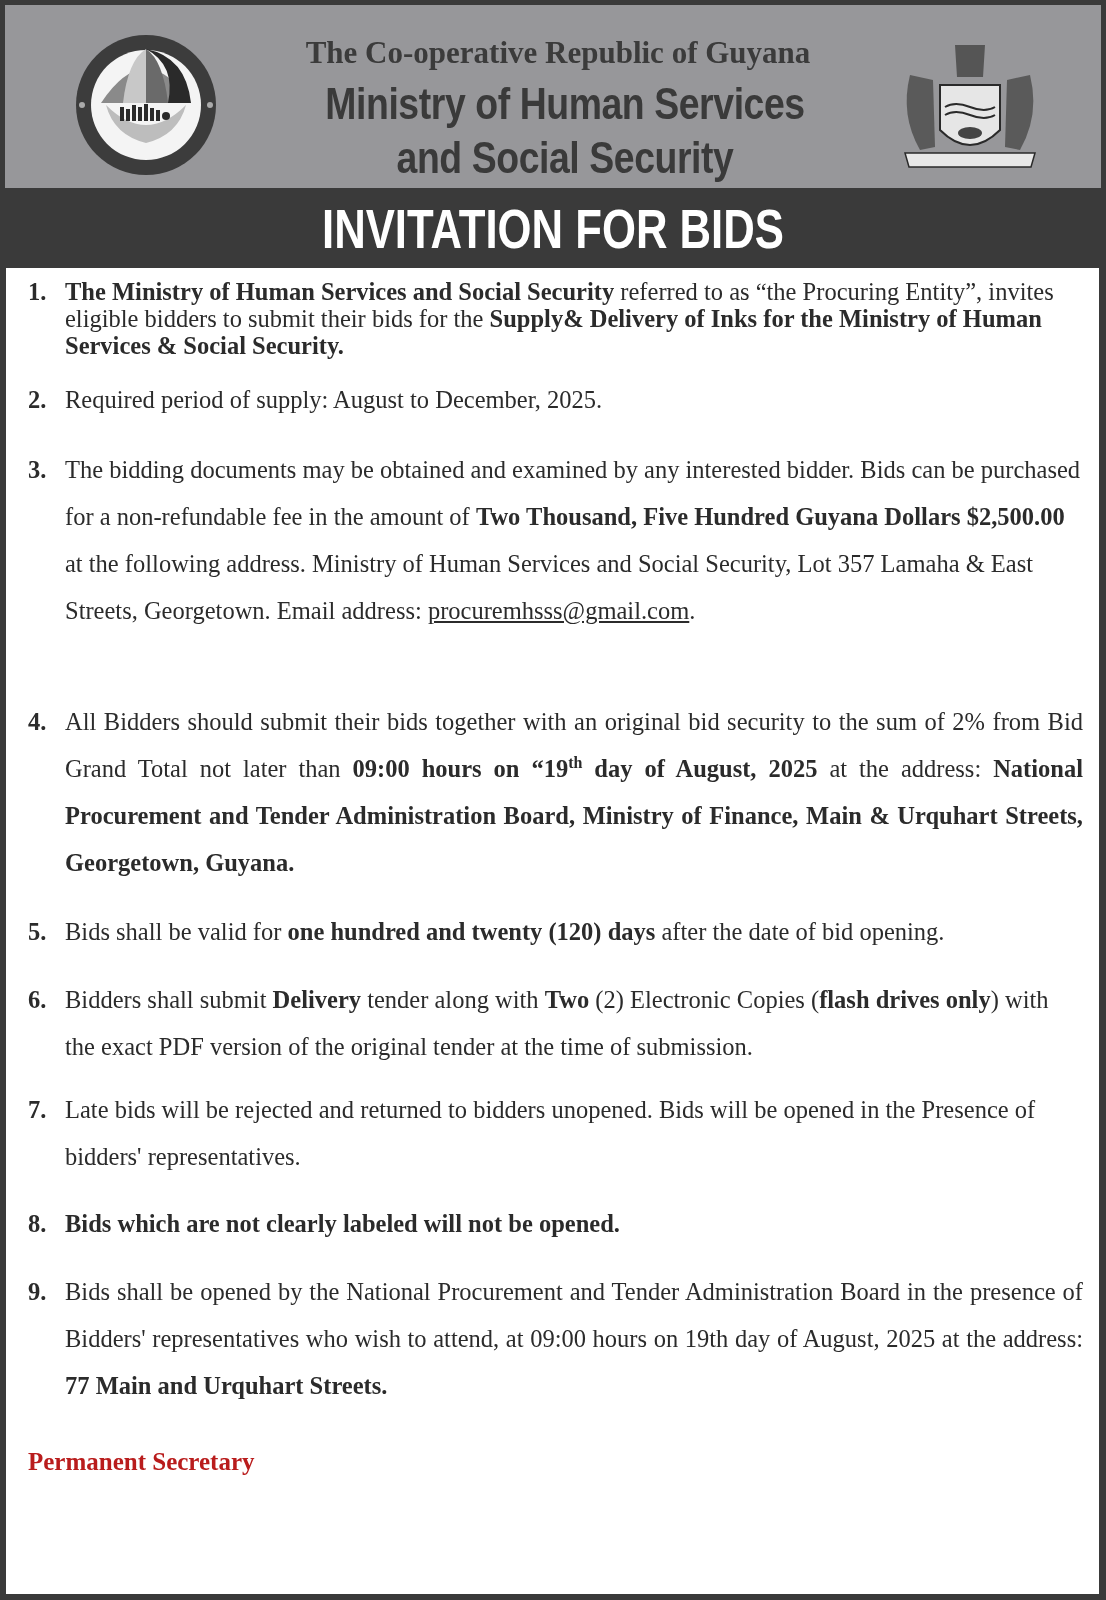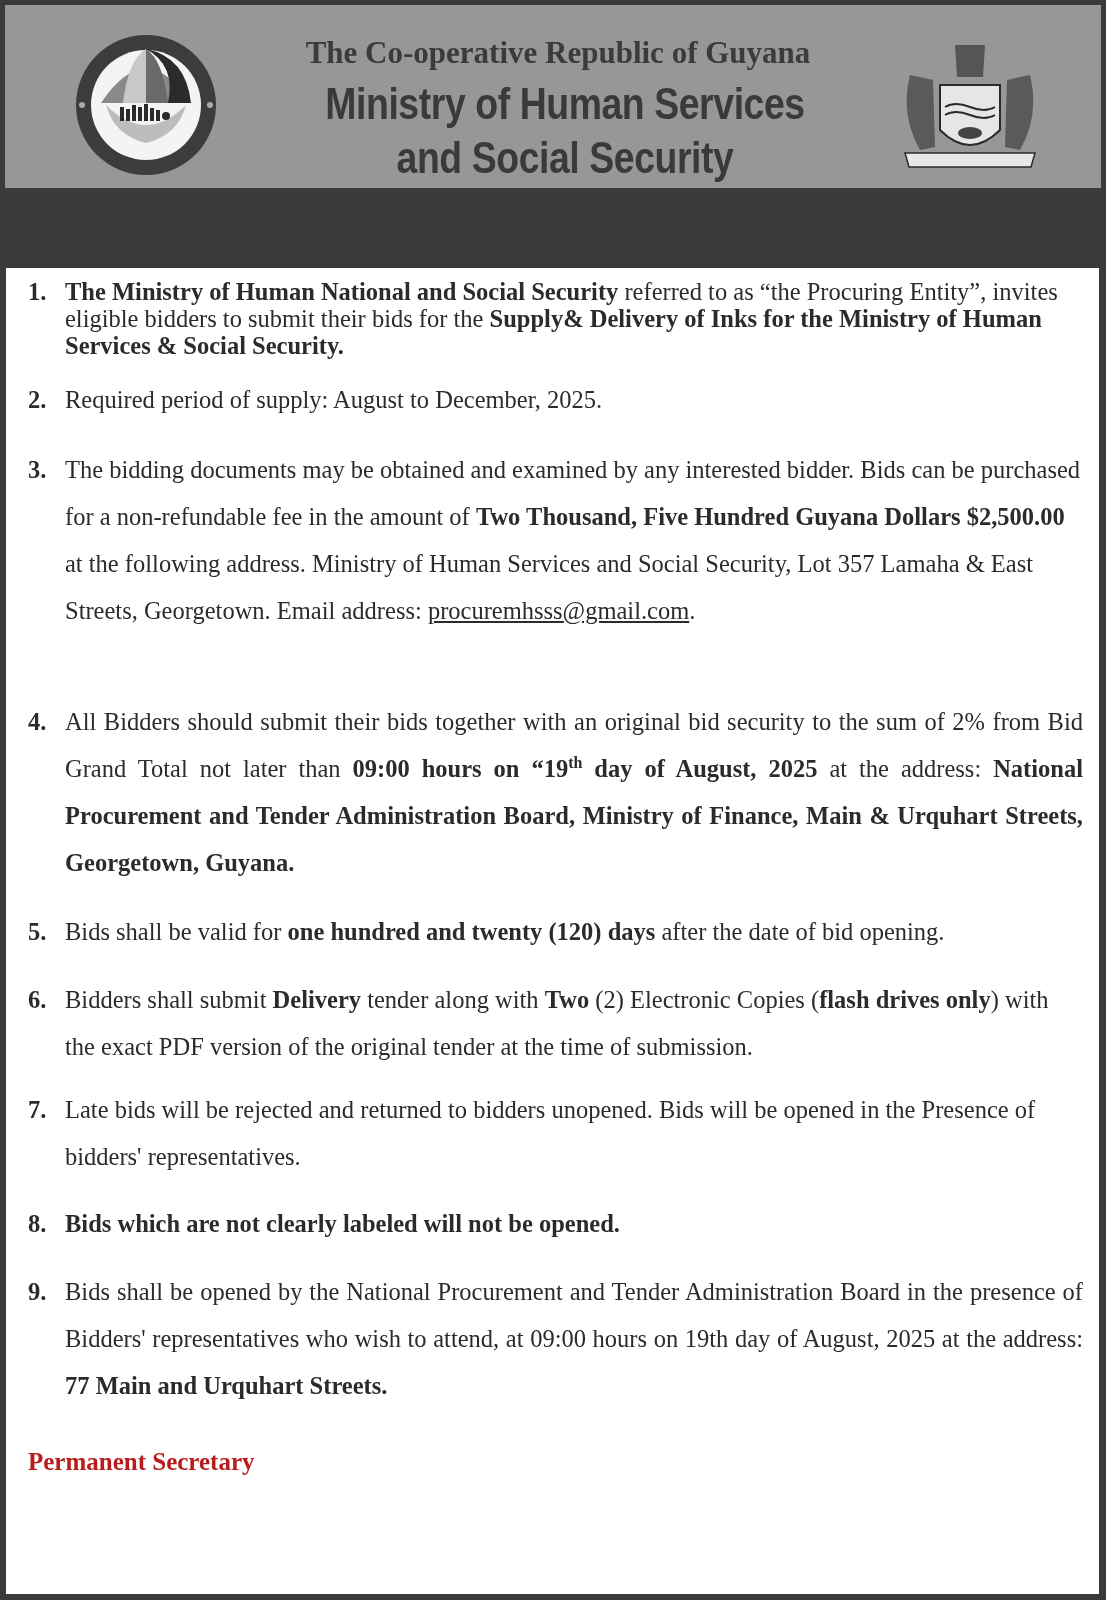--- a/index.html
+++ b/index.html
@@ -58,25 +58,28 @@
       <path d="M60 10 L90 10 L88 42 L62 42 Z" fill="#555"></path>
       <path d="M15 40 Q5 80 25 115 L40 112 L38 45Z" fill="#5a5a5a"></path>
       <path d="M135 40 Q145 80 125 115 L110 112 L112 45Z" fill="#5a5a5a"></path>
       <path d="M10 118 L140 118 L136 132 L14 132 Z" fill="#e8e8e8" stroke="#2a2a2a" stroke-width="1.5"></path>
     </svg>
     <div class="h-line1">The Co-operative Republic of Guyana</div>
     <div class="h-line2">Ministry of Human Services</div>
     <div class="h-line3">and Social Security</div>
   </div>
 
+  <div class="titlebar">
+    <div class="t">INVITATION FOR BIDS</div>
+  </div>
 
   <div class="body">
     <div class="item tight" style="top:10px">
       <span class="num">1.</span>
-      <span class="txt"><b>The Ministry of Human National and Social Security</b> referred to as “the Procuring Entity”, invites eligible bidders to submit their bids for the <b>Supply&amp; Delivery of Inks for the Ministry of Human Services &amp; Social Security.</b></span>
+      <span class="txt"><b>The Ministry of Human Services and Social Security</b> referred to as “the Procuring Entity”, invites eligible bidders to submit their bids for the <b>Supply&amp; Delivery of Inks for the Ministry of Human Services &amp; Social Security.</b></span>
     </div>
     <div class="item" style="top:108px">
       <span class="num">2.</span>
       <span class="txt">Required period of supply: August to December, 2025.</span>
     </div>
     <div class="item" style="top:178px">
       <span class="num">3.</span>
       <span class="txt">The bidding documents may be obtained and examined by any interested bidder. Bids can be purchased for a non-refundable fee in the amount of <b>Two Thousand, Five Hundred Guyana Dollars $2,500.00</b> at the following address. Ministry of Human Services and Social Security, Lot 357 Lamaha &amp; East Streets, Georgetown. Email address: <a class="email">procuremhsss@gmail.com</a>.</span>
     </div>
     <div class="item just" style="top:430px">

